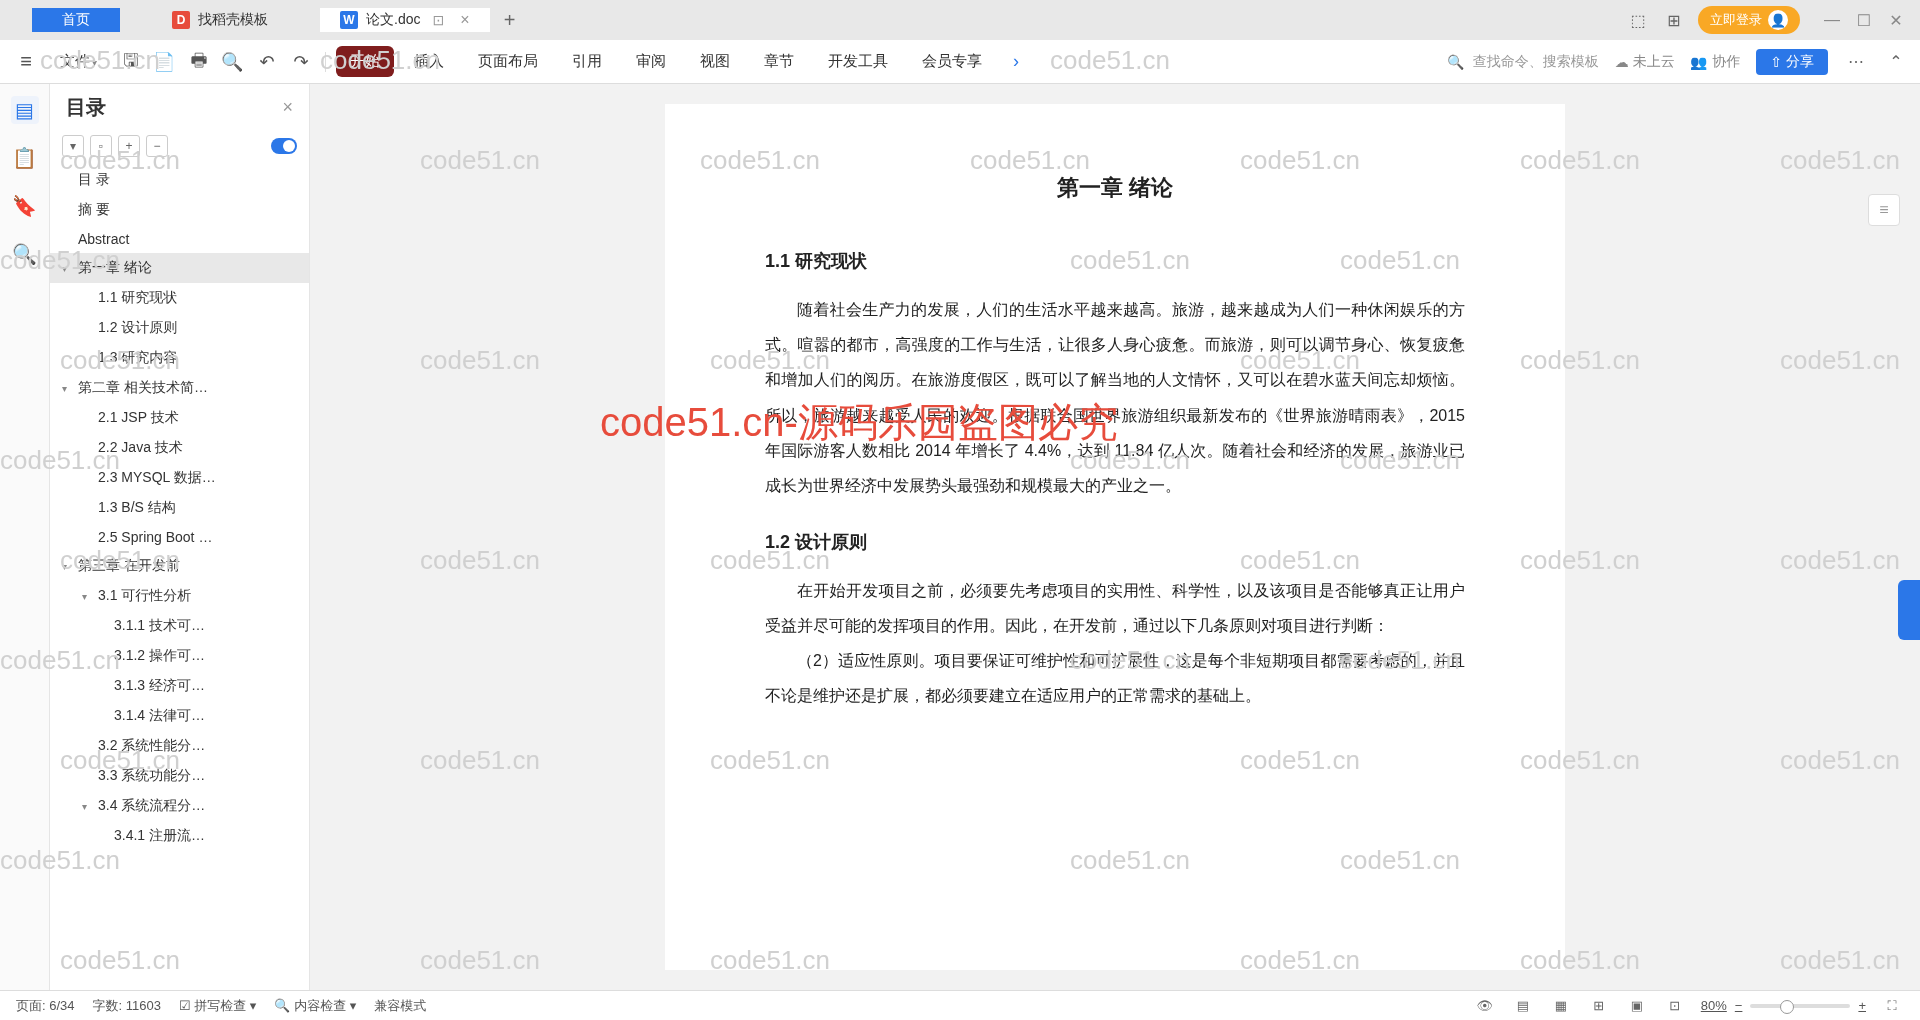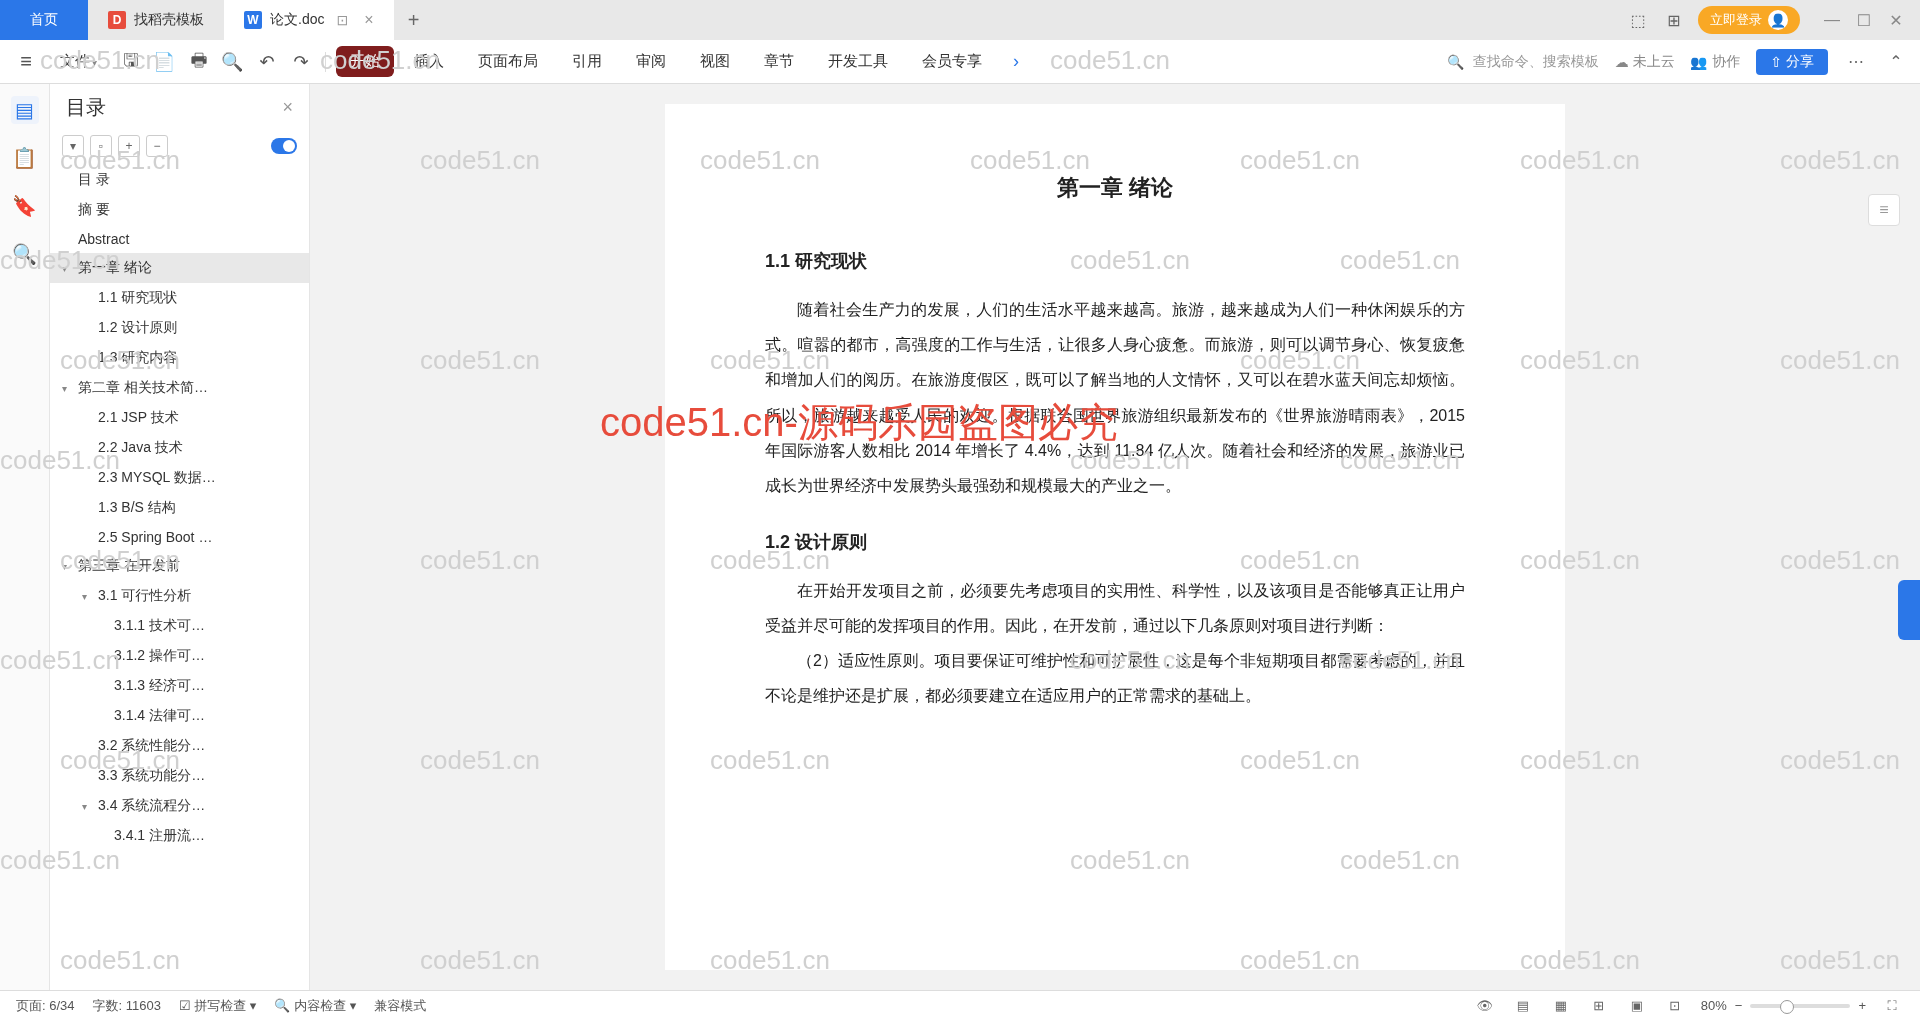--- a/index.html
+++ b/index.html
@@ -5,21 +5,21 @@
 * { margin: 0; padding: 0; box-sizing: border-box; font-family: "Microsoft YaHei", sans-serif; }
 body { width: 1920px; height: 1020px; background: #f5f5f5; overflow: hidden; position: relative; }
 
 
 .watermark { position: absolute; top: 0; left: 0; width: 100%; height: 100%; pointer-events: none; z-index: 100; }
 .wm { position: absolute; color: #d0d0d0; font-size: 26px; font-weight: 400; }
 .wm-red { position: absolute; color: #e74c3c; font-size: 40px; font-weight: 500; z-index: 101; pointer-events: none; }
 
 
 .tab-bar { height: 40px; background: #e8e8e8; display: flex; align-items: center; }
-.tab { height: 40px; padding: 0 20px; display: flex; align-items: center; gap: 8px; font-size: 14px; color: #333; cursor: pointer; }
+.tab { height: 24px; padding: 0 20px; display: flex; align-items: center; gap: 8px; font-size: 14px; color: #333; cursor: pointer; margin-left: 32px; }
 .tab.home { background: #2b77e8; color: #fff; padding: 0 30px; }
 .tab.active { background: #fff; }
 .tab-icon { width: 18px; height: 18px; display: inline-flex; align-items: center; justify-content: center; }
 .tab-icon.w { background: #2b77e8; color: #fff; font-size: 12px; font-weight: bold; border-radius: 2px; }
 .tab-icon.d { background: #e74c3c; color: #fff; font-size: 12px; font-weight: bold; border-radius: 2px; }
 .tab .proj { color: #999; margin-left: 4px; }
 .tab .close { color: #999; margin-left: 8px; font-size: 16px; }
 .tab-add { width: 40px; text-align: center; color: #666; font-size: 20px; cursor: pointer; }
 .tab-right { margin-left: auto; display: flex; align-items: center; gap: 12px; padding-right: 12px; }
 .icon-btn { width: 24px; height: 24px; display: flex; align-items: center; justify-content: center; color: #666; cursor: pointer; }
@@ -43,21 +43,21 @@
 
 
 .main { display: flex; height: calc(100% - 40px - 44px - 30px); background: #fff; }
 .left-rail { width: 50px; background: #fafafa; border-right: 1px solid #e5e5e5; display: flex; flex-direction: column; align-items: center; padding-top: 12px; gap: 20px; }
 .rail-icon { width: 28px; height: 28px; display: flex; align-items: center; justify-content: center; color: #999; font-size: 20px; cursor: pointer; border-radius: 4px; }
 .rail-icon.active { background: #eef3fb; color: #2b77e8; }
 
 
 .outline { width: 260px; border-right: 1px solid #e5e5e5; background: #fff; display: flex; flex-direction: column; }
 .outline-header { padding: 10px 16px; display: flex; align-items: center; justify-content: space-between; }
-.outline-title { font-size: 20px; font-weight: normal; color: #333; }
+.outline-title { font-size: 20px; font-weight: bold; color: #333; }
 .outline-close { color: #999; font-size: 18px; cursor: pointer; }
 .outline-tools { padding: 4px 12px 8px; display: flex; align-items: center; gap: 6px; }
 .ot-btn { width: 22px; height: 22px; border: 1px solid #ccc; border-radius: 3px; display: flex; align-items: center; justify-content: center; font-size: 12px; color: #666; cursor: pointer; }
 .ot-pill { margin-left: auto; width: 26px; height: 16px; background: #2b77e8; border-radius: 8px; position: relative; cursor: pointer; }
 .ot-pill::after { content: ""; position: absolute; right: 2px; top: 2px; width: 12px; height: 12px; background: #fff; border-radius: 50%; }
 .outline-list { flex: 1; overflow: auto; font-size: 14px; color: #333; }
 .ol-item { padding: 6px 12px; cursor: pointer; display: flex; align-items: center; white-space: nowrap; overflow: hidden; text-overflow: ellipsis; }
 .ol-item.selected { background: #e8e8e8; }
 .ol-item.l0 { padding-left: 28px; }
 .ol-item.l1 { padding-left: 28px; }
@@ -71,21 +71,21 @@
 .floating-tool { position: absolute; left: 700px; top: 110px; width: 32px; height: 32px; border: 1px solid #ddd; border-radius: 4px; background: #fff; display: flex; align-items: center; justify-content: center; color: #999; }
 .floating-right { position: absolute; right: 20px; top: 110px; width: 32px; height: 32px; border: 1px solid #ddd; border-radius: 4px; background: #fff; display: flex; align-items: center; justify-content: center; color: #999; }
 .h1 { font-size: 22px; font-weight: bold; text-align: center; margin-bottom: 30px; }
 .h2 { font-size: 18px; font-weight: bold; margin: 20px 0 10px; }
 .para { text-indent: 2em; text-align: justify; }
 .side-tab { position: fixed; right: 0; top: 580px; width: 22px; height: 60px; background: #2b77e8; border-radius: 6px 0 0 6px; }
 
 
 .status-bar { height: 30px; background: #fff; border-top: 1px solid #ddd; display: flex; align-items: center; padding: 0 16px; font-size: 13px; color: #555; gap: 18px; }
 .status-right { margin-left: auto; display: flex; align-items: center; gap: 14px; }
-.zoom { display: flex; align-items: center; gap: 8px; }
+.zoom { display: flex; align-items: center; gap: 8px; text-decoration: underline; }
 .zoom-line { width: 100px; height: 4px; background: #ddd; border-radius: 2px; position: relative; }
 .zoom-line::after { content: ""; position: absolute; left: 30%; top: -4px; width: 12px; height: 12px; background: #fff; border: 1px solid #999; border-radius: 50%; }
 </style>
 </head>
 <body>
 
 <div class="watermark">
   <span class="wm" style="left:40px;top:45px">code51.cn</span>
   <span class="wm" style="left:320px;top:45px">code51.cn</span>
   <span class="wm" style="left:1050px;top:45px">code51.cn</span>

